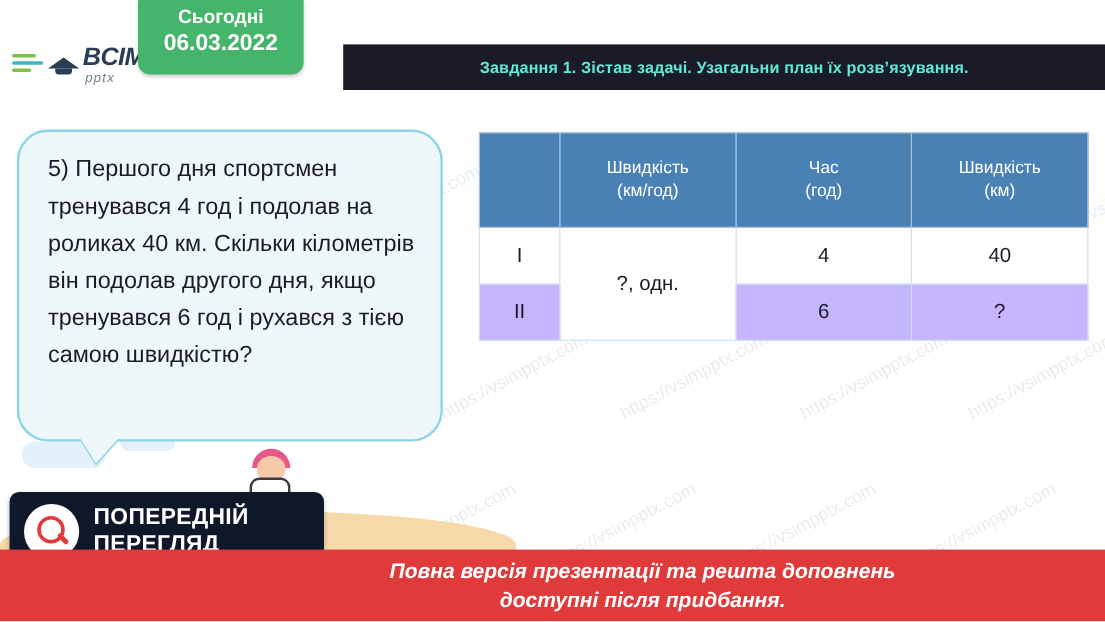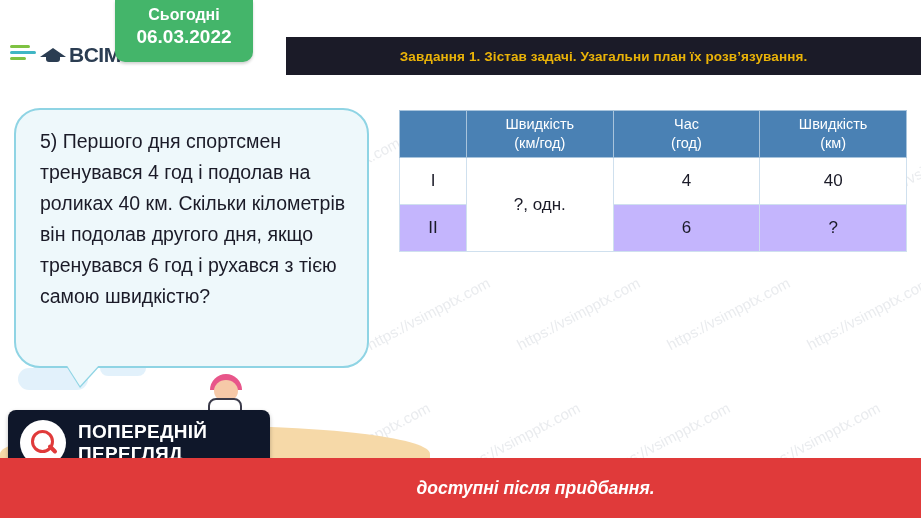--- a/index.html
+++ b/index.html
@@ -37,21 +37,21 @@
     left: 286px;
     top: 37px;
     width: 635px;
     height: 38px;
     background: #1b1b28;
     display: flex;
     align-items: center;
     justify-content: center;
   }
   .header-strip span {
-    color: #eab308;
+    color: #5eead4;
     font-size: 13.5px;
     font-weight: bold;
     letter-spacing: 0.1px;
     text-align: right;
   }
 
   
   .logo-wrap {
     position: absolute;
     left: 10px;
@@ -96,22 +96,23 @@
   .logo-cap:after {
     content: "";
     position: absolute;
     left: 6px; top: 12px;
     width: 14px; height: 5px;
     background: #2b3d52;
     border-radius: 0 0 3px 3px;
   }
   .logo-text {
     display: flex;
-    flex-direction: row;
+    flex-direction: column;
     line-height: 1;
+    font-style: italic;
   }
   .logo-text .main {
     font-size: 21px;
     font-weight: bold;
     color: #2b3d52;
     letter-spacing: -0.5px;
   }
   .logo-text .sub {
     font-size: 11px;
     color: #6f7f8f;
@@ -198,21 +199,21 @@
     border-collapse: collapse;
     width: 508px;
     table-layout: fixed;
   }
   table.data th {
     background: #4a81b4;
     color: #ffffff;
     font-size: 14.5px;
     font-weight: normal;
     line-height: 19px;
-    padding: 4px 2px;
+    padding: 20px 2px;
     border: 1px solid #a8c4dc;
     text-align: center;
     vertical-align: middle;
   }
   table.data td {
     border: 1px solid #cfe0ee;
     text-align: center;
     font-size: 17px;
     color: #1b1b28;
     height: 44px;
@@ -497,17 +498,18 @@
   <div class="preview">
     <div class="circle"></div>
     <div class="ptxt">
       <div>ПОПЕРЕДНІЙ</div>
       <div>ПЕРЕГЛЯД</div>
     </div>
   </div>
 
   <div class="bottom-bar">
     <div class="txt">
+      <div>Повна версія презентації та решта доповнень</div>
       <div>доступні після придбання.</div>
     </div>
   </div>
 
 </div>
 
 </body></html>

